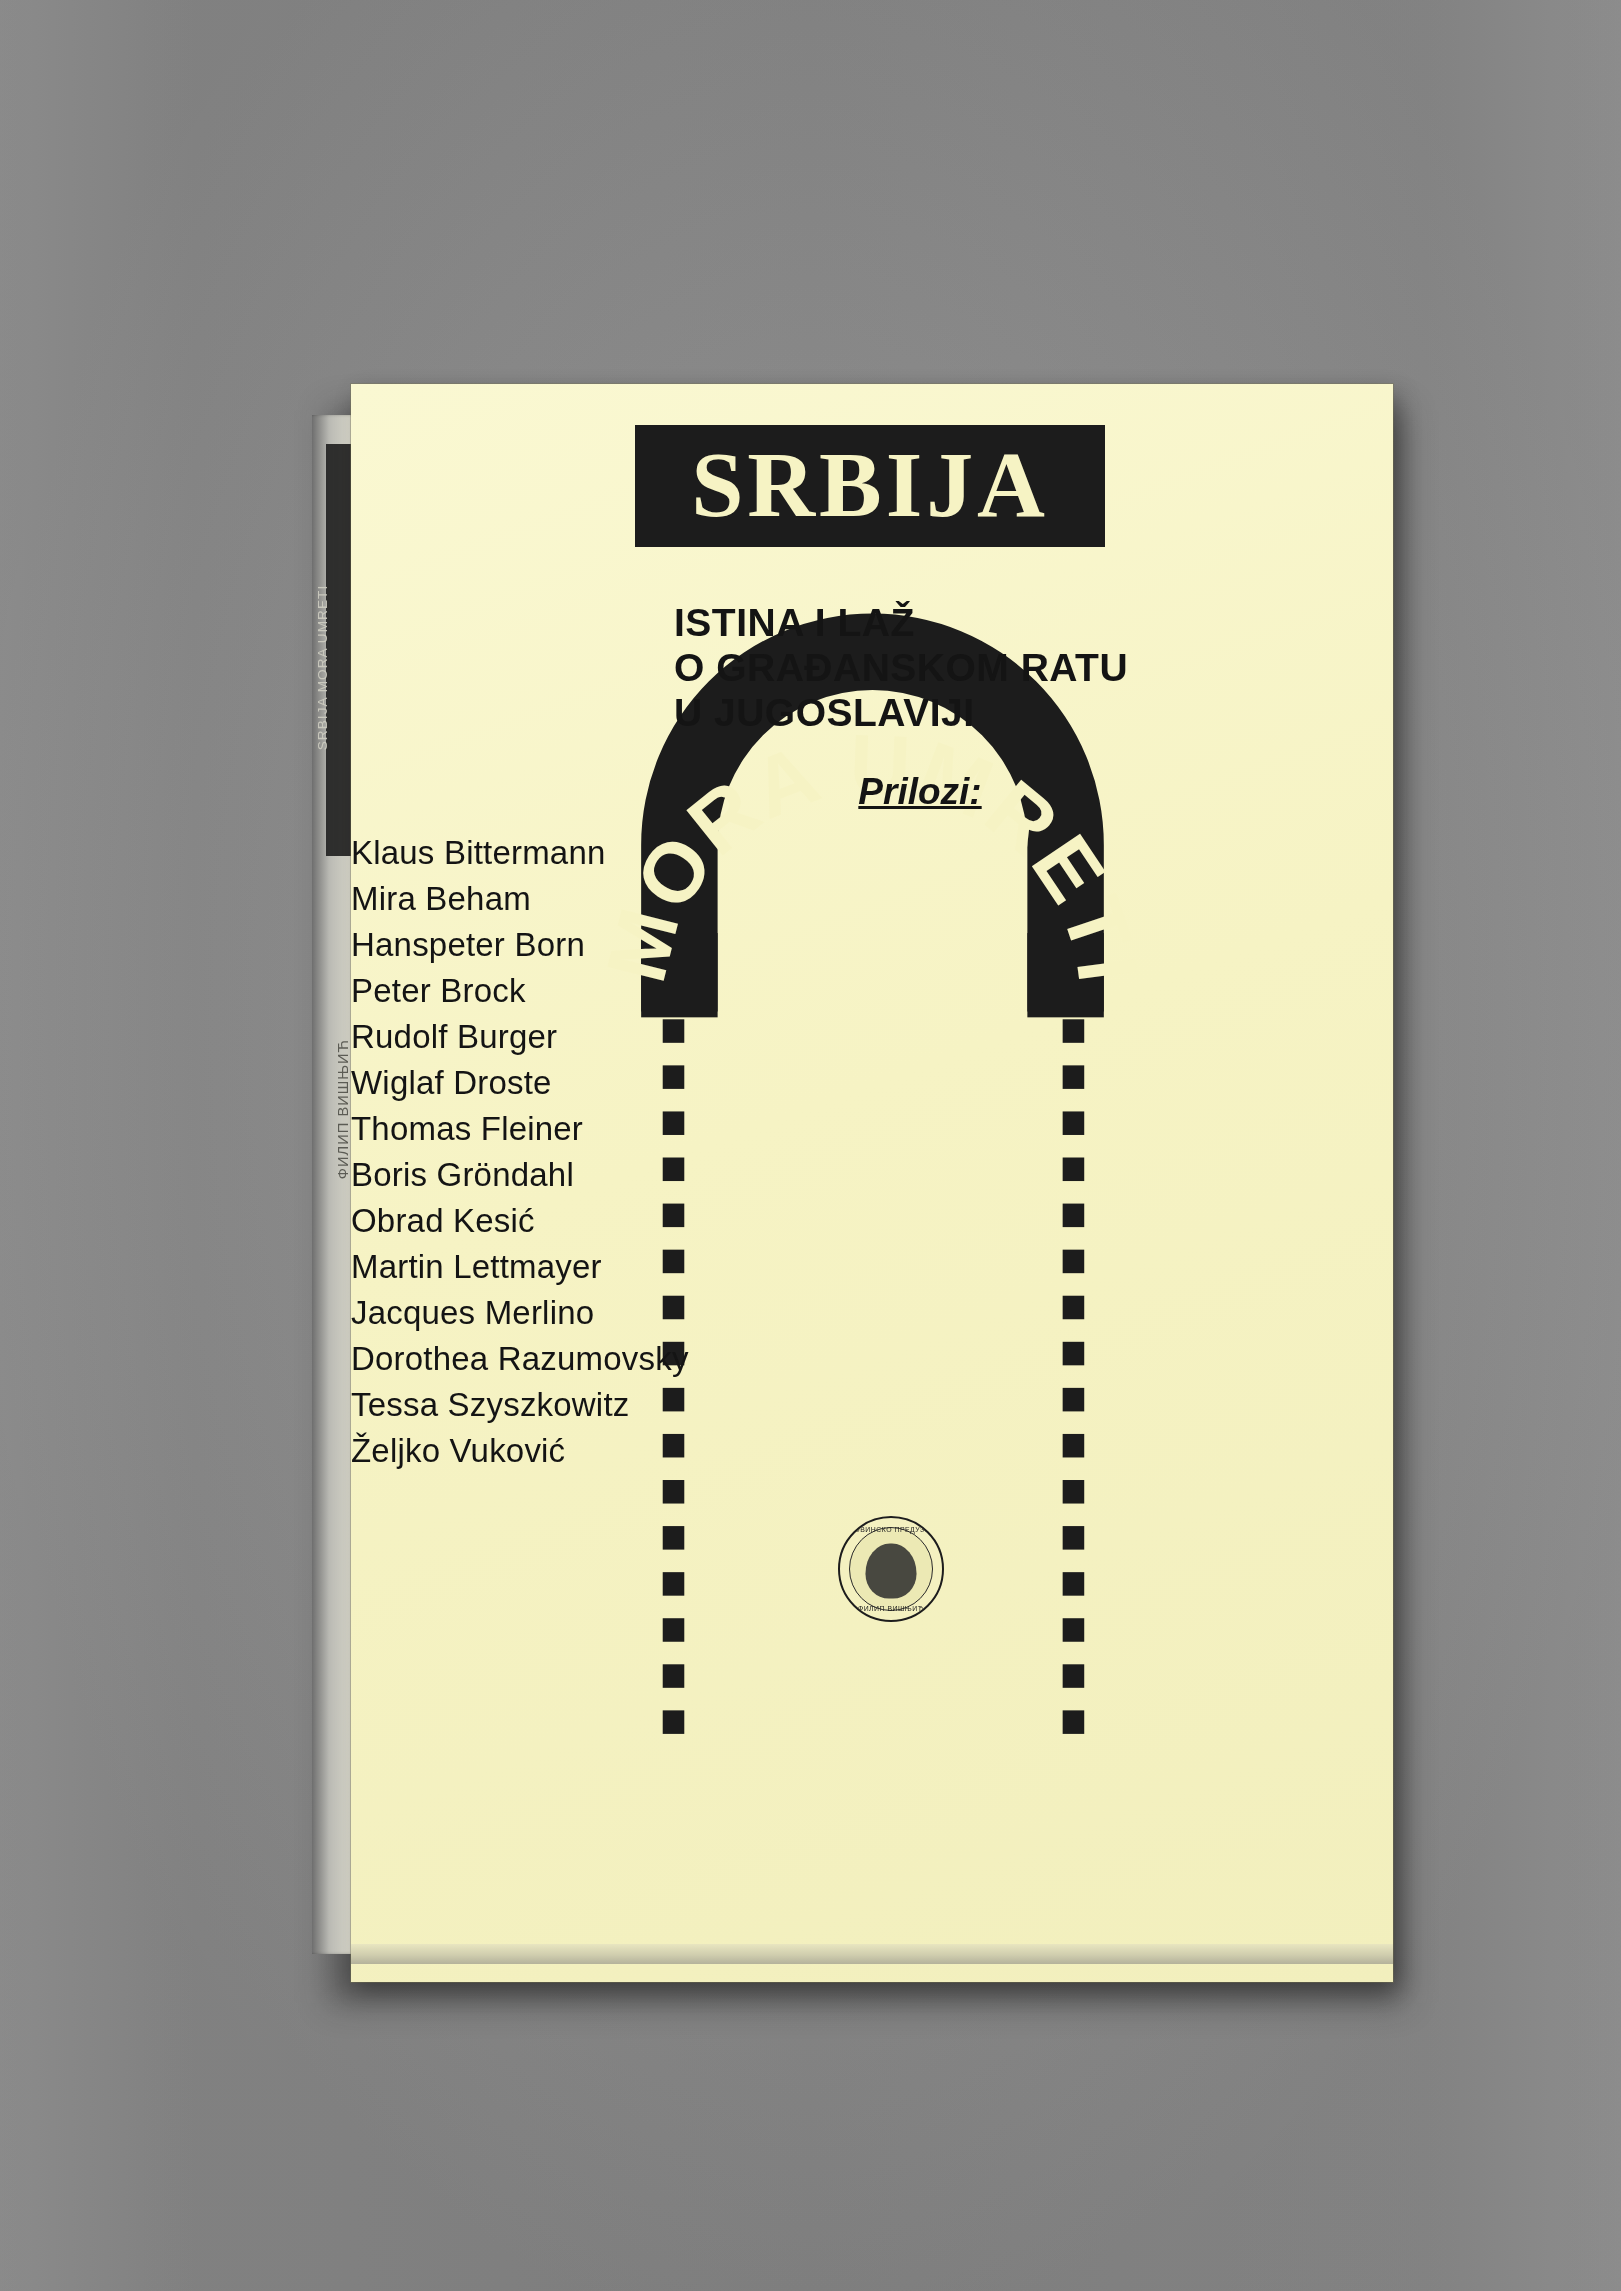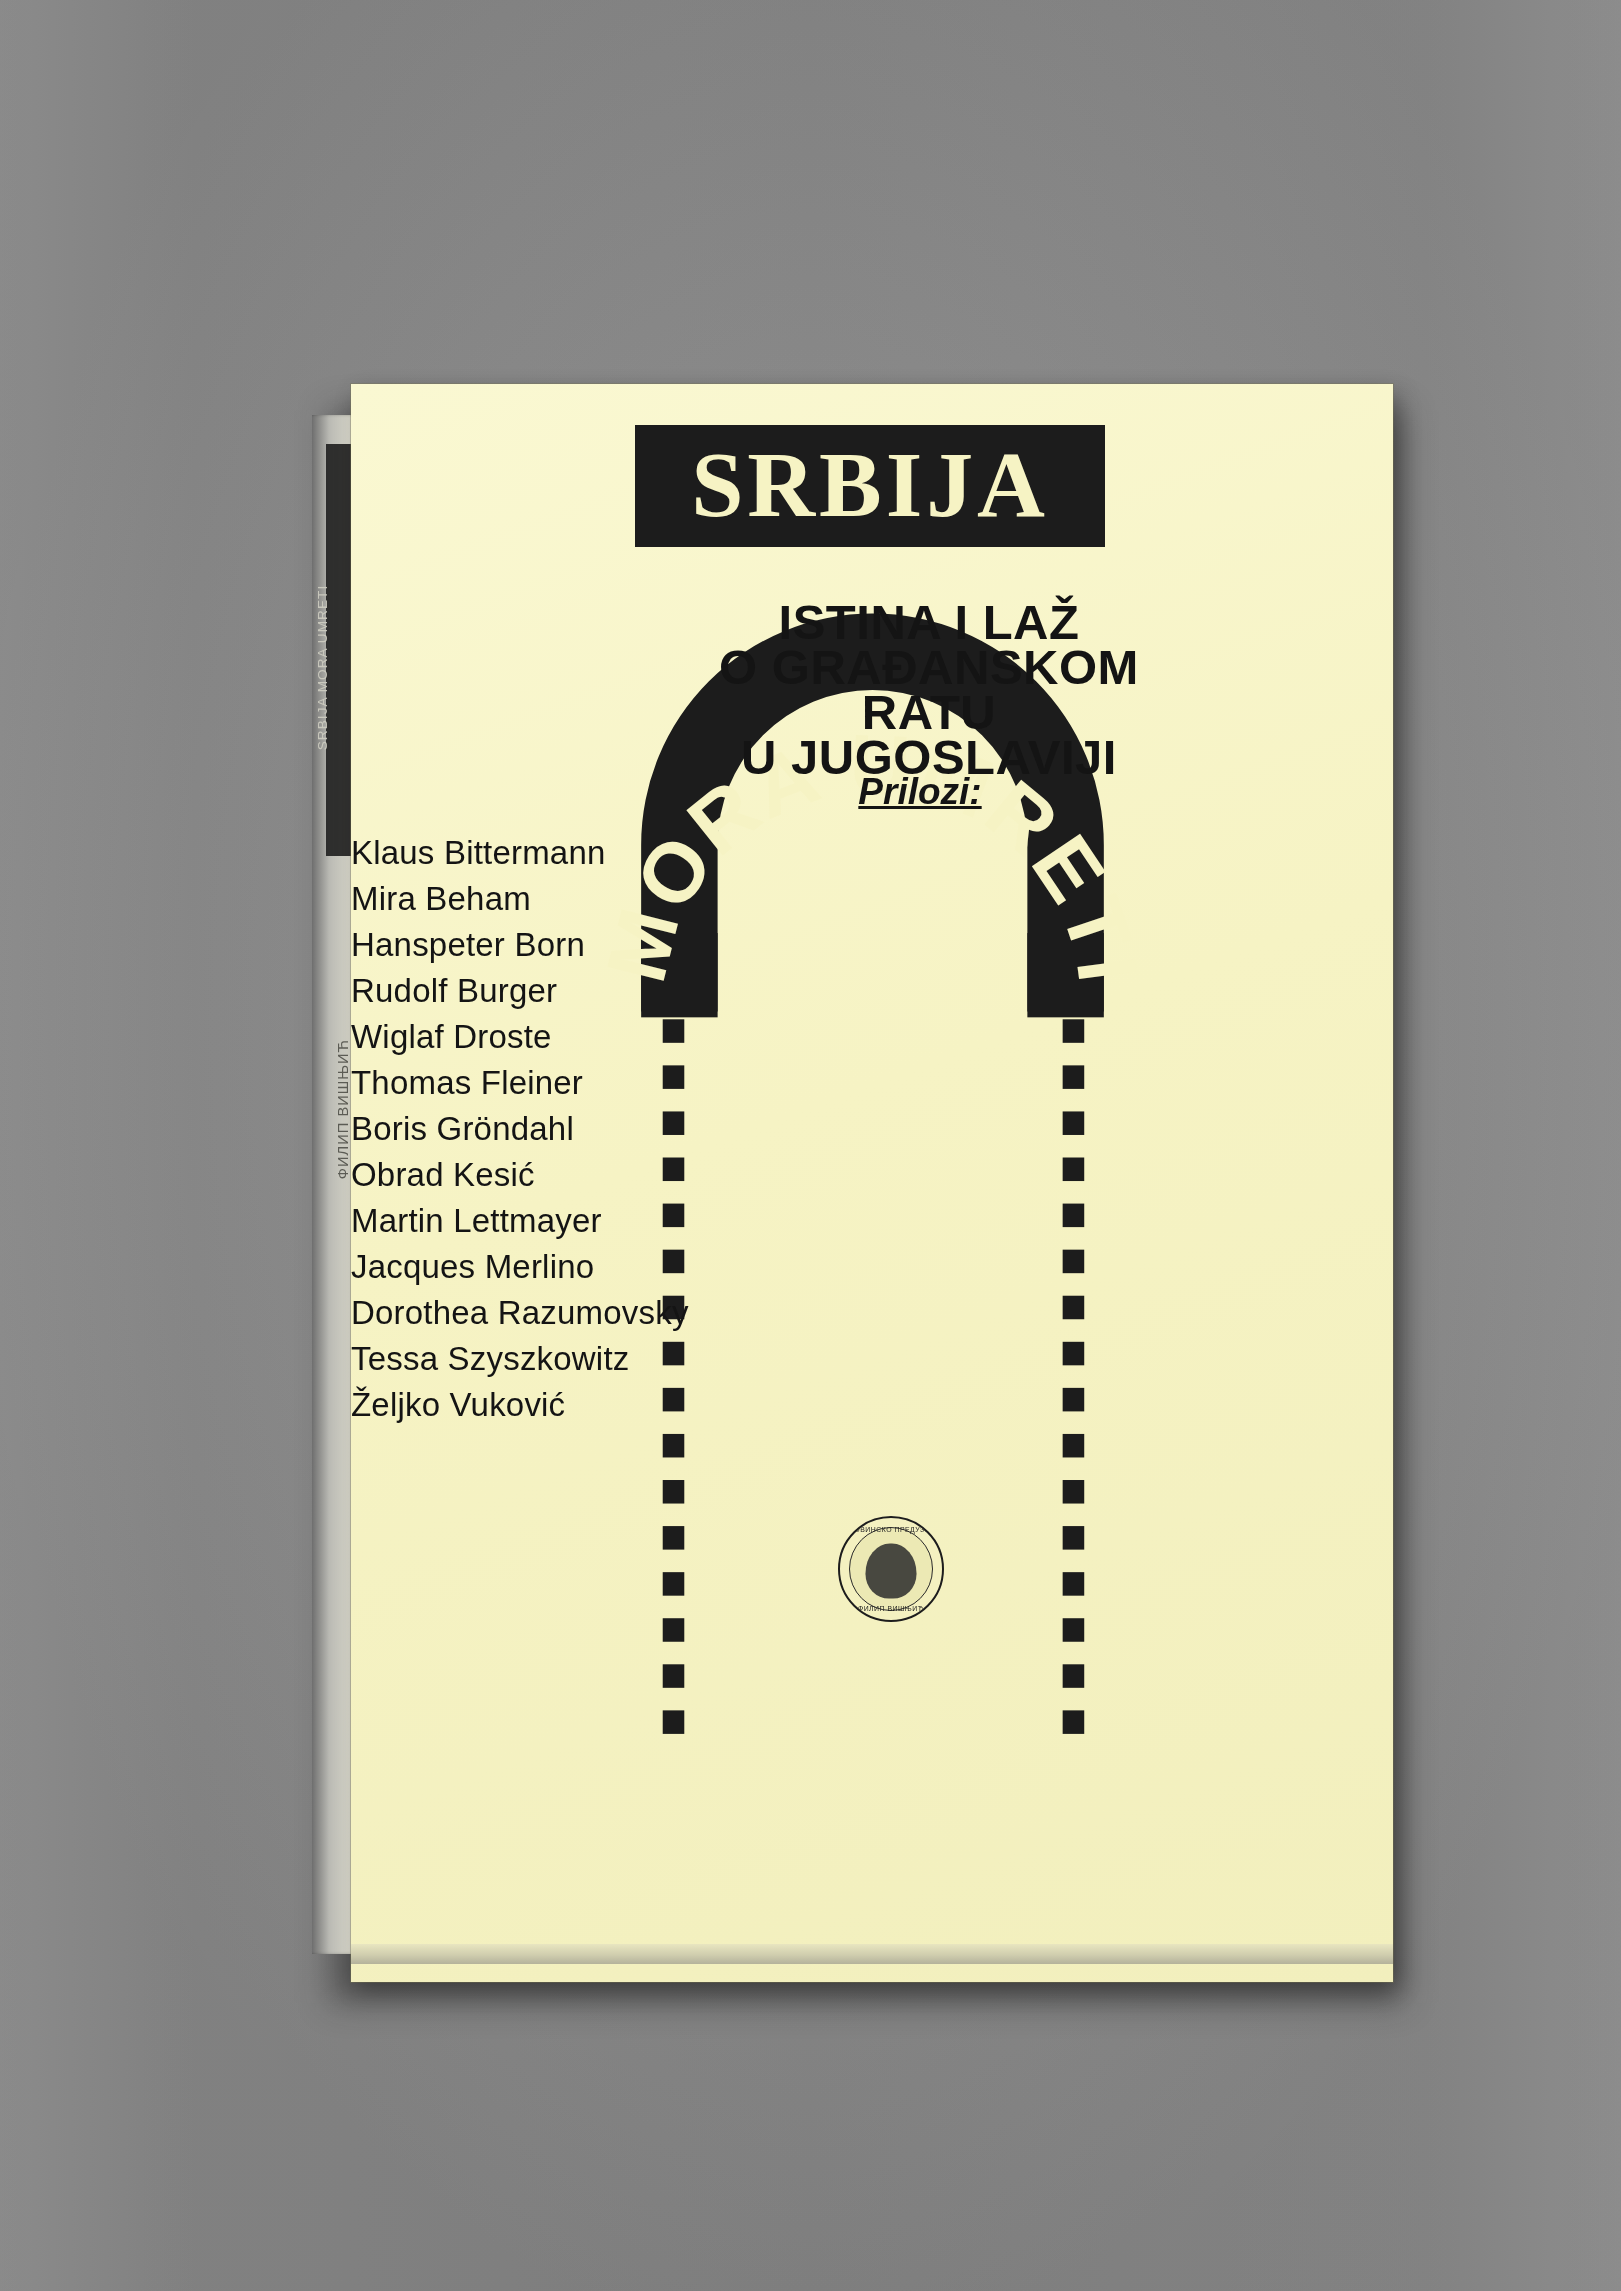--- a/index.html
+++ b/index.html
@@ -144,24 +144,24 @@
     font-weight: bold;
     letter-spacing: 3.9px;
     font-family: Liberation Serif, serif;
   }
 
   .subtitle {
     position: absolute;
     left: 323px;
     top: 216px;
     width: 510px;
-    text-align: center;
+    text-align: left;
     color: #141414;
     font-weight: bold;
-    font-size: 49px;
+    font-size: 39px;
     line-height: 45px;
     letter-spacing: 0.5px;
   }
 
   
   .prilozi {
     position: absolute;
     left: 0;
     top: 387px;
     width: 1138px;
@@ -349,20 +349,21 @@
       <div>O GRAĐANSKOM RATU</div>
       <div>U JUGOSLAVIJI</div>
     </div>
 
     <div class="prilozi">Prilozi:</div>
 
     <div class="contrib-list" id="contrib-list">
         <div>Klaus Bittermann</div>
         <div>Mira Beham</div>
         <div>Hanspeter Born</div>
+        <div>Peter Brock</div>
         <div>Rudolf Burger</div>
         <div>Wiglaf Droste</div>
         <div>Thomas Fleiner</div>
         <div>Boris Gröndahl</div>
         <div>Obrad Kesić</div>
         <div>Martin Lettmayer</div>
         <div>Jacques Merlino</div>
         <div>Dorothea Razumovsky</div>
         <div>Tessa Szyszkowitz</div>
         <div>Željko Vuković</div>

